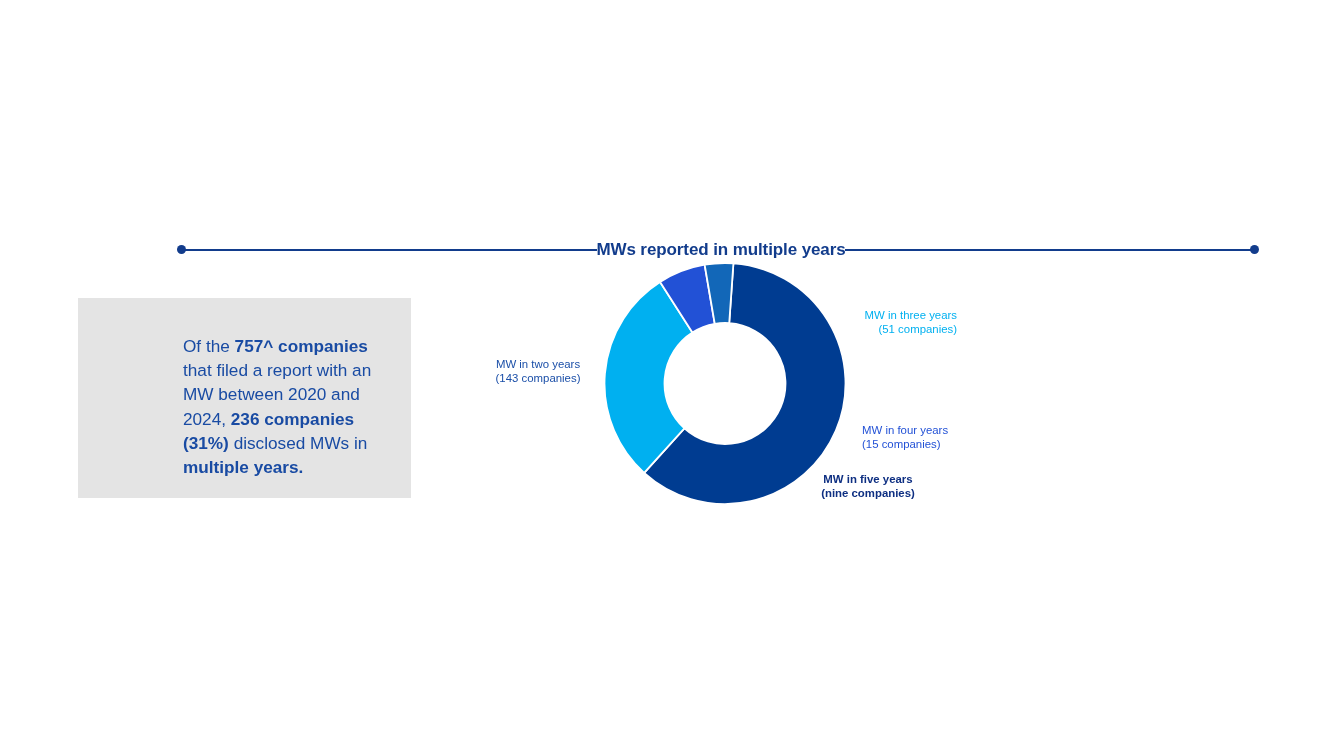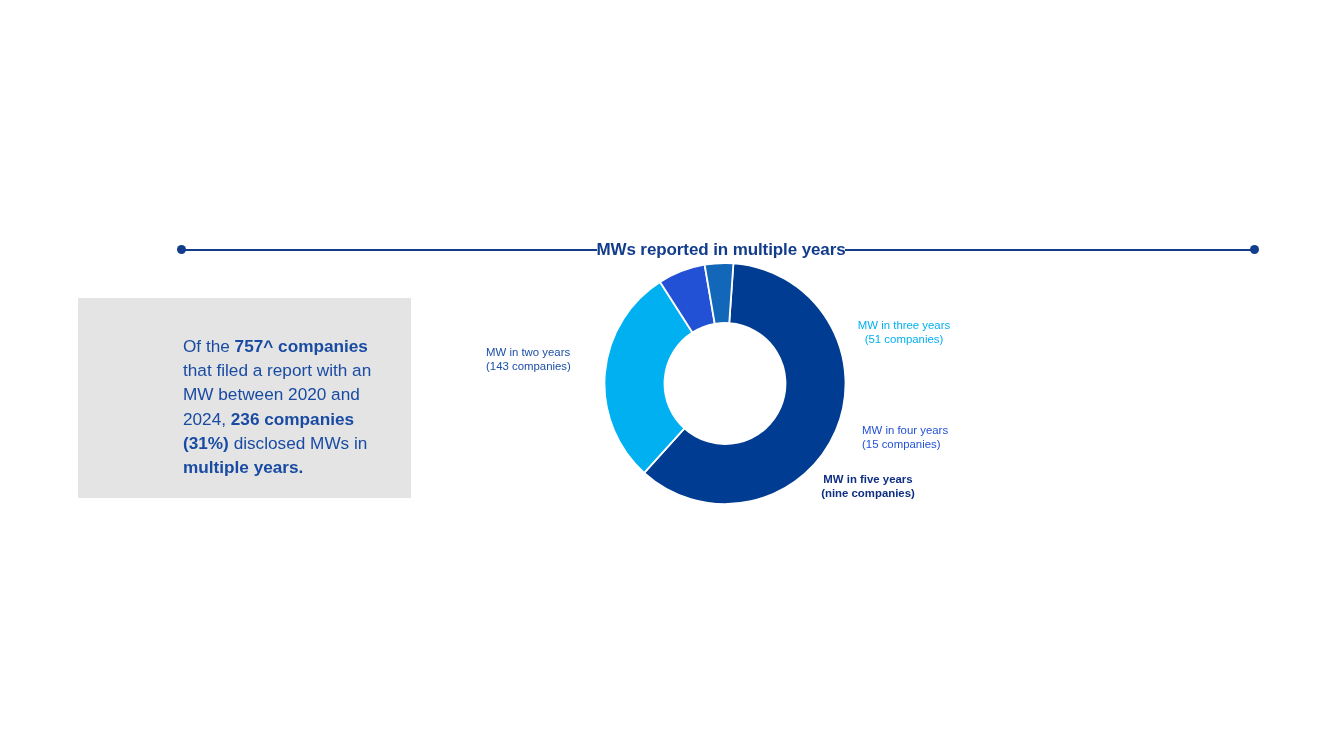--- a/index.html
+++ b/index.html
@@ -107,29 +107,30 @@
   .seg-label {
     position: absolute;
     font-size: 11.4px;
     line-height: 14.4px;
     white-space: nowrap;
   }
   .seg-label .l1, .seg-label .l2 { display: block; }
 
   #label-two-years {
     left: 486px;
-    top: 345px;
+    top: 357px;
     width: 104px;
+    text-align: center;
     color: #1B4FA8;
   }
   #label-three-years {
     left: 851px;
-    top: 318px;
+    top: 308px;
     width: 106px;
-    text-align: center;
+    text-align: right;
     color: #00B0F0;
   }
   #label-four-years {
     left: 862px;
     top: 423px;
     width: 108px;
     text-align: left;
     color: #2251D6;
   }
   #label-five-years {

